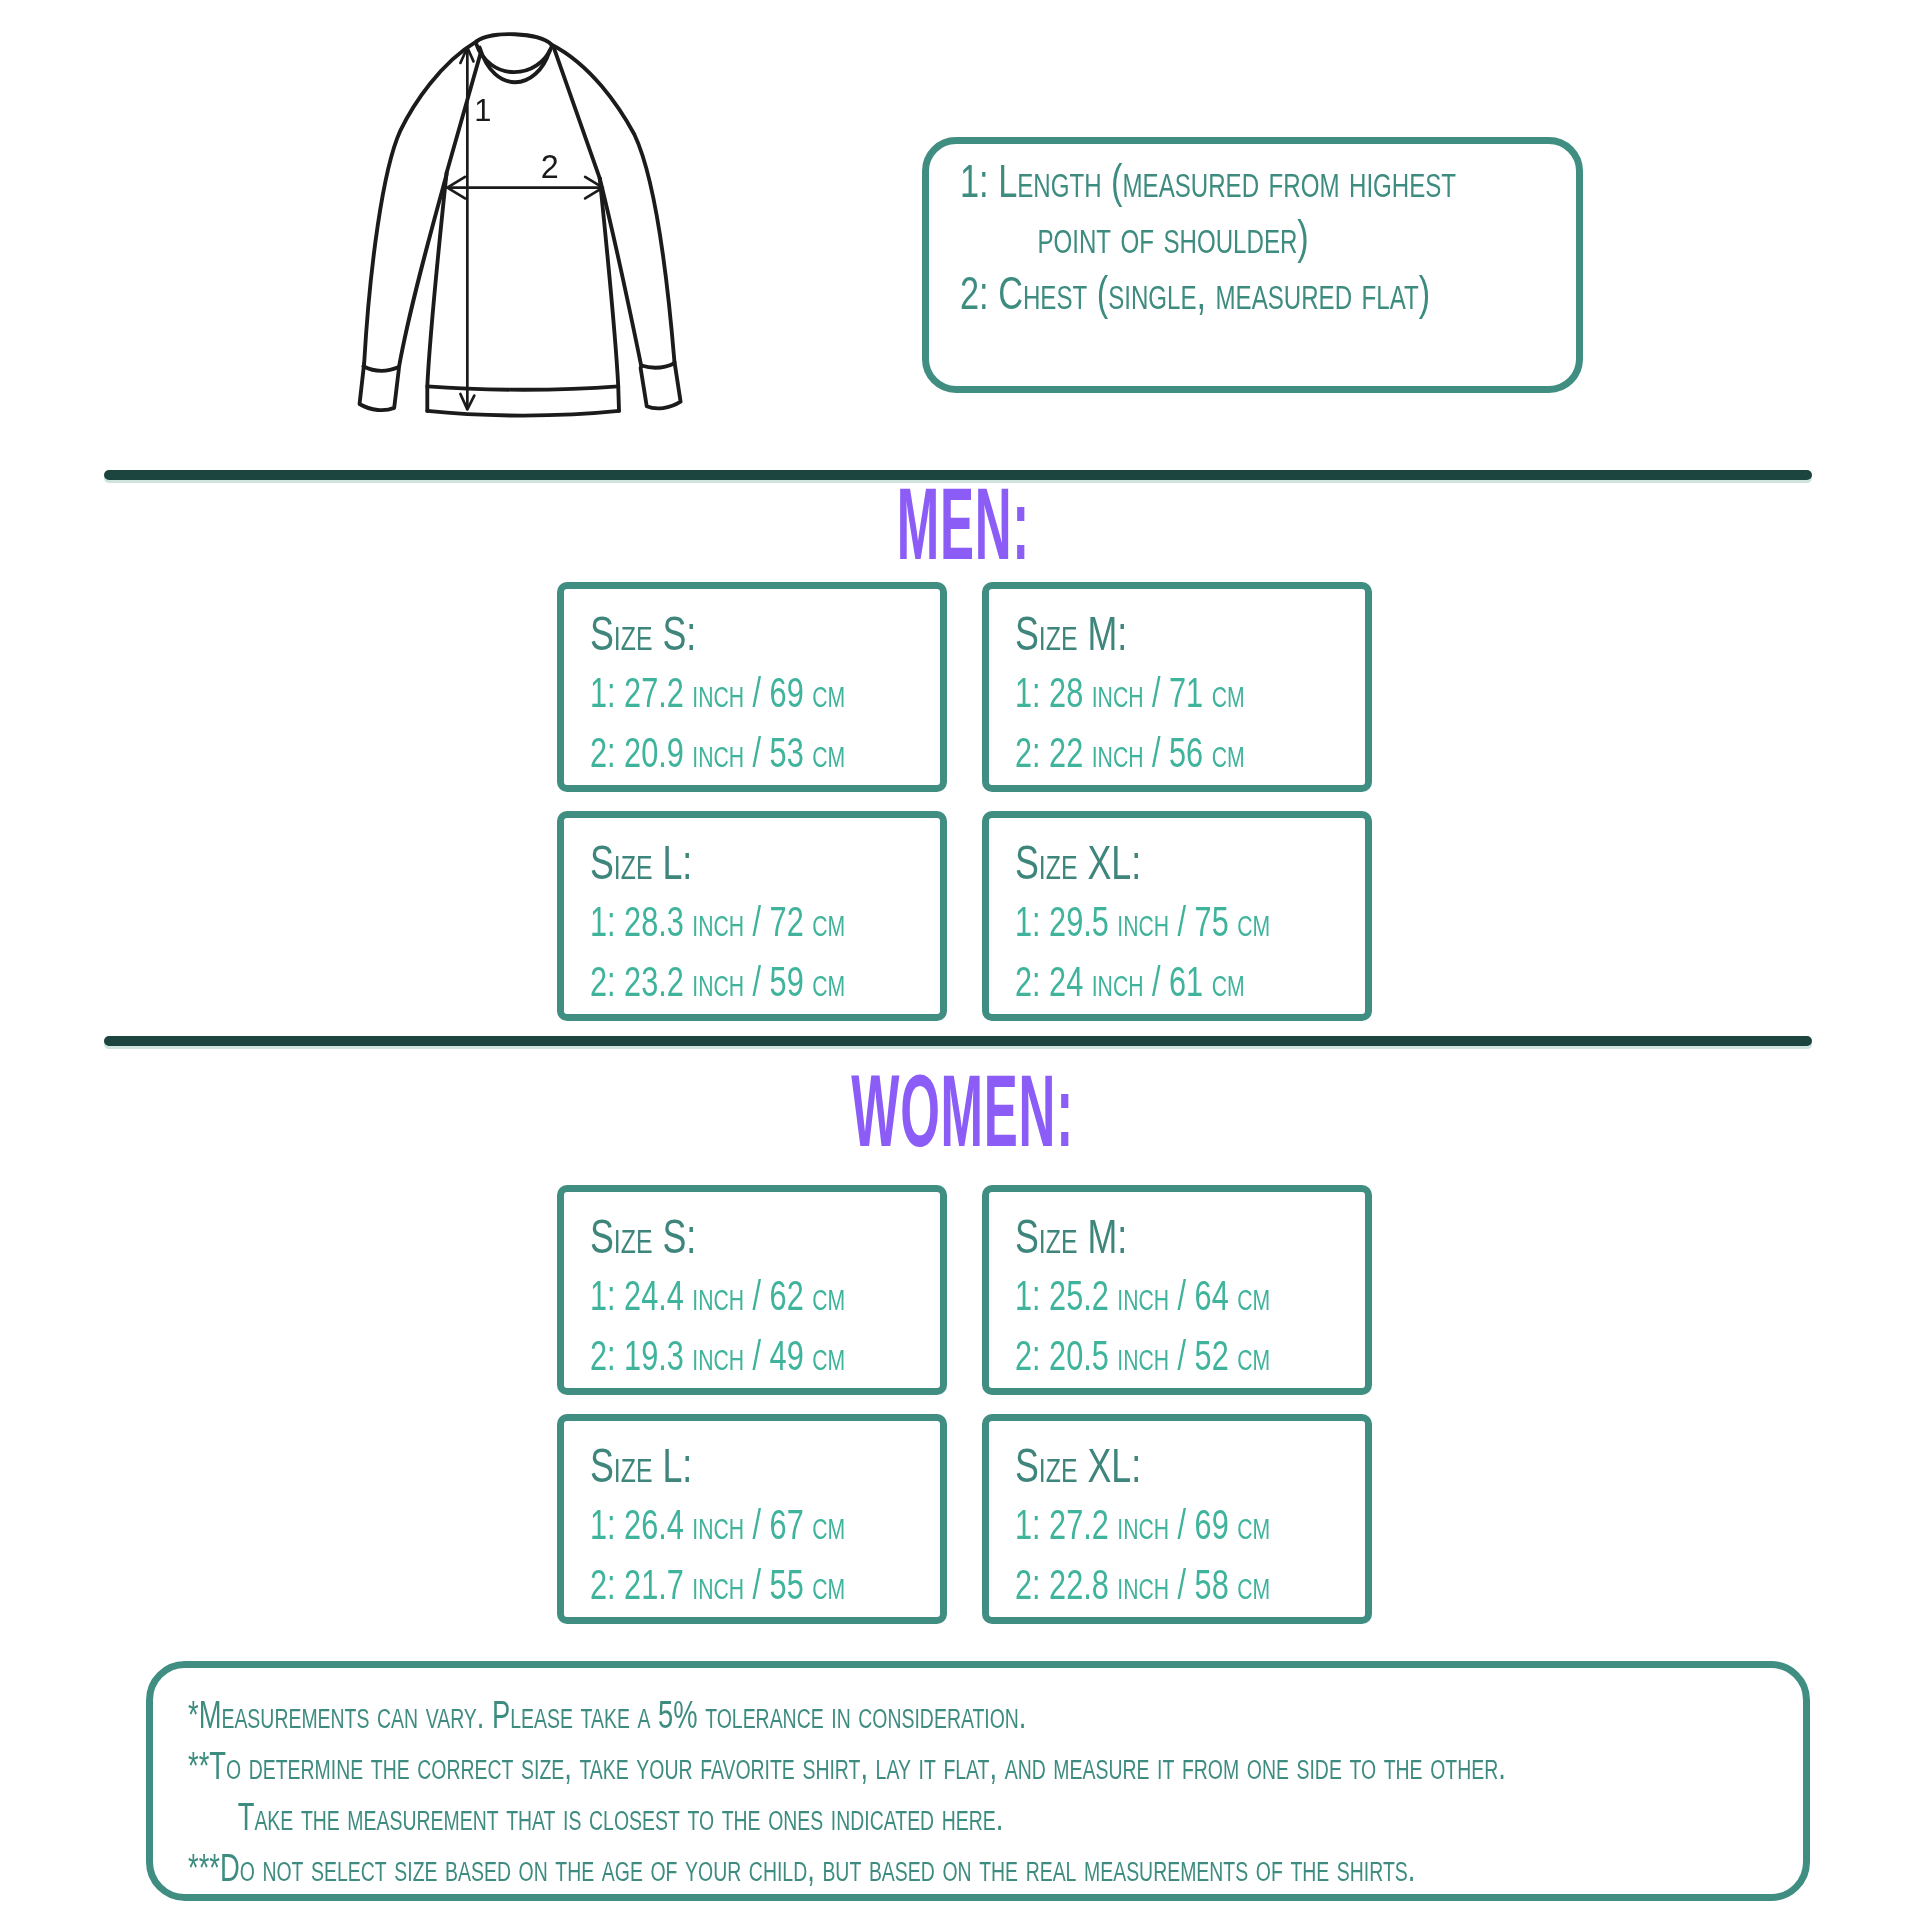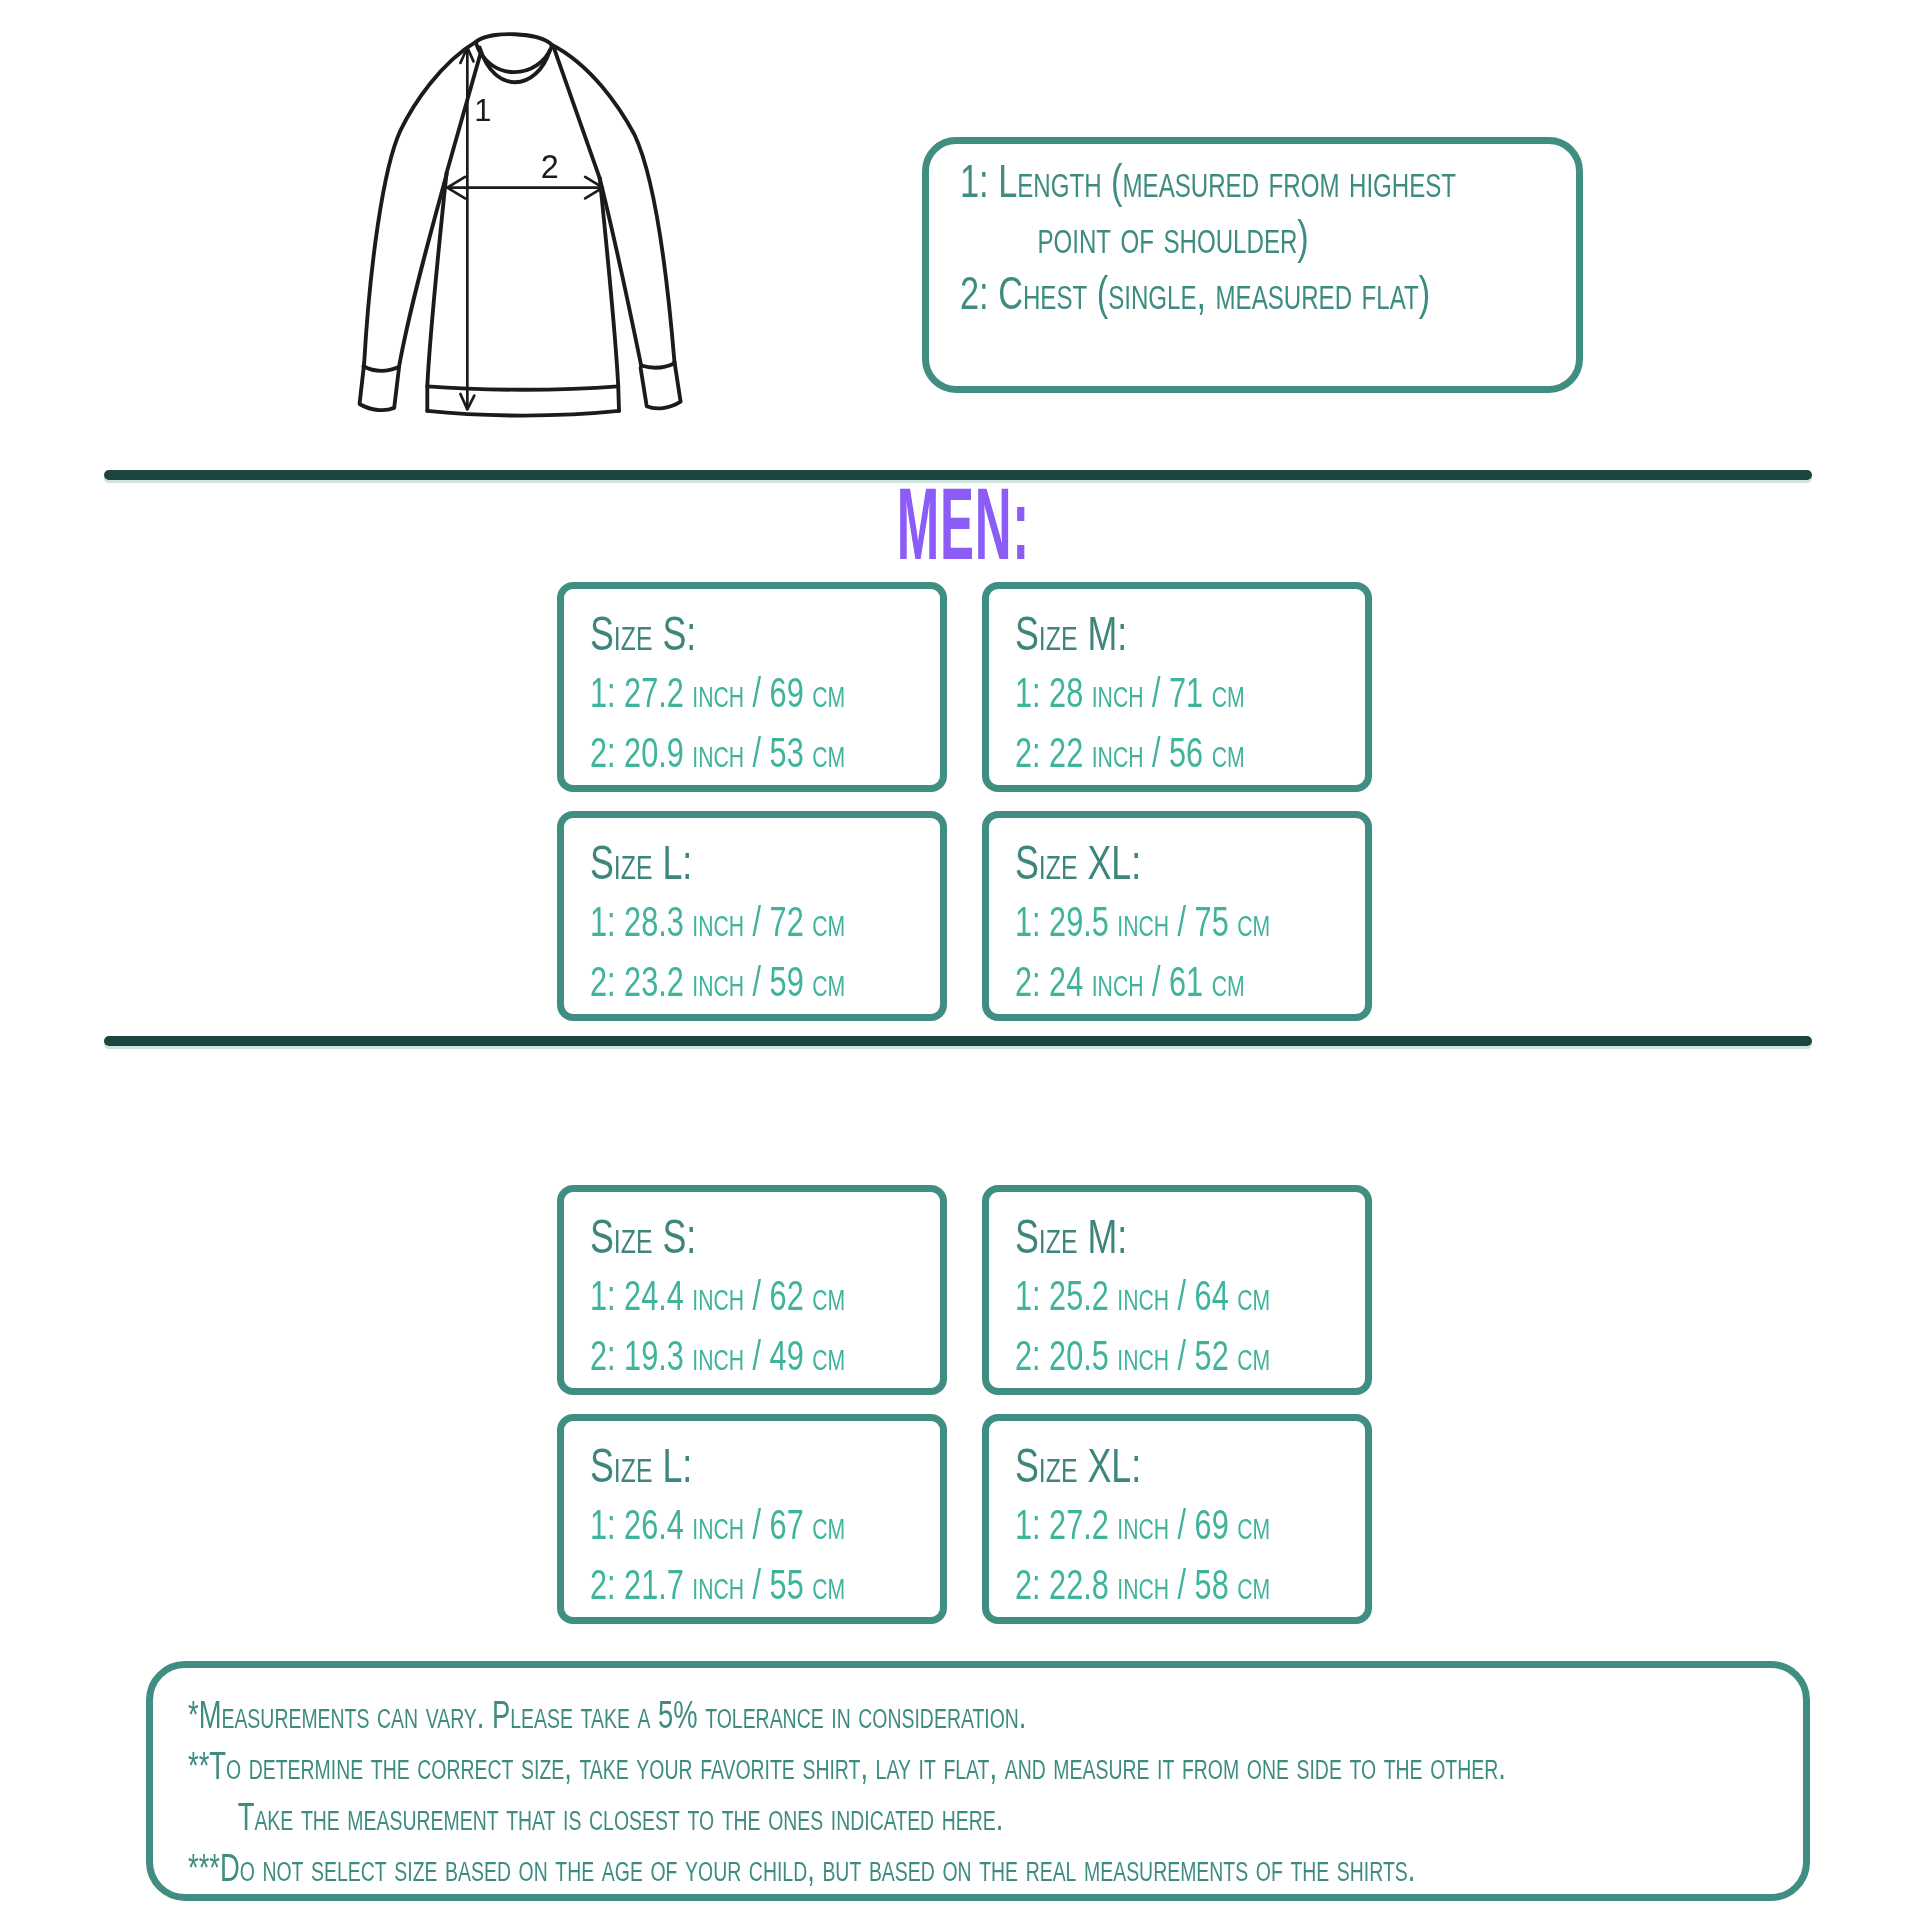--- a/index.html
+++ b/index.html
@@ -32,21 +32,21 @@
   .heading{position:absolute;left:0;width:100%;margin:0;text-align:center;color:#8b5cf6;font-weight:700;}
   .hx{display:inline-block;font-size:102px;line-height:80px;letter-spacing:1.5px;
       transform:scaleX(0.5);transform-origin:50% 50%;white-space:nowrap;}
   .h-men{top:484px;}
   .h-women{top:1071px;}
 
   
   .grid{position:absolute;display:grid;grid-template-columns:390px 390px;column-gap:35px;row-gap:19px;}
   .grid-men{left:557px;top:582px;}
   .grid-women{left:557px;top:1185px;}
-  .size-box{width:390px;height:210px;box-sizing:border-box;border:7px solid #3F8E81;border-radius:16px;
+  .size-box{width:390px;height:210px;box-sizing:border-box;border:7px solid #3F8E81;border-radius:10px;
             padding:15.4px 26px 0;background:#ffffff;}
   .size-label{color:#3E857C;font-size:49px;line-height:59px;transform:scaleX(0.73);}
   .size-line{color:#3FB39B;font-size:42px;line-height:60px;transform:scaleX(0.73);}
 
   
   .notes{position:absolute;left:146px;top:1661px;width:1664px;height:240px;box-sizing:border-box;
          border:7px solid #3F8E81;border-radius:39px;padding:21.6px 35px 0;color:#3E8C80;background:#ffffff;}
   .note-line{font-size:38px;line-height:51px;transform:scaleX(0.72);}
   .note-indent{padding-left:69px;}
 </style>
@@ -120,20 +120,21 @@
       <div class="hand size-line">2: 23.2 inch / 59 cm</div>
     </div>
     <div class="size-box">
       <div class="hand size-label">Size XL:</div>
       <div class="hand size-line">1: 29.5 inch / 75 cm</div>
       <div class="hand size-line">2: 24 inch / 61 cm</div>
     </div>
   </div>
 
   <div class="divider divider-2"></div>
+  <h2 class="heading h-women"><span class="hx">WOMEN:</span></h2>
 
   <div class="grid grid-women">
     <div class="size-box">
       <div class="hand size-label">Size S:</div>
       <div class="hand size-line">1: 24.4 inch / 62 cm</div>
       <div class="hand size-line">2: 19.3 inch / 49 cm</div>
     </div>
     <div class="size-box">
       <div class="hand size-label">Size M:</div>
       <div class="hand size-line">1: 25.2 inch / 64 cm</div>

